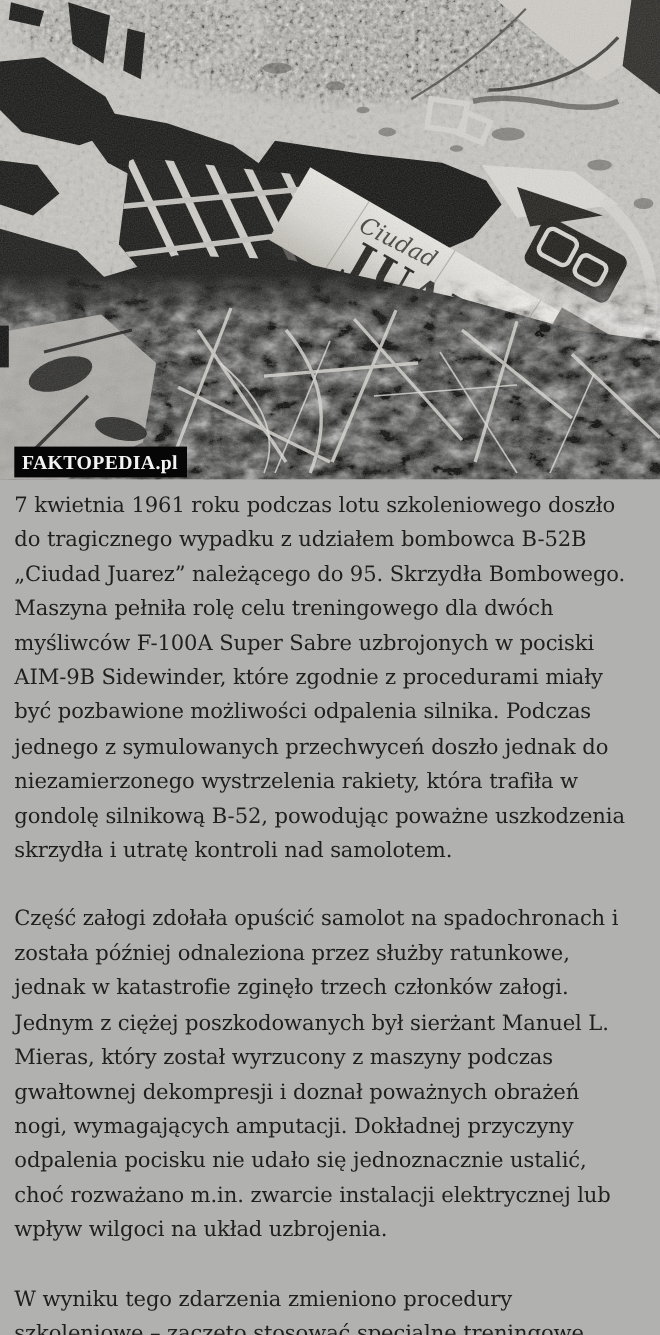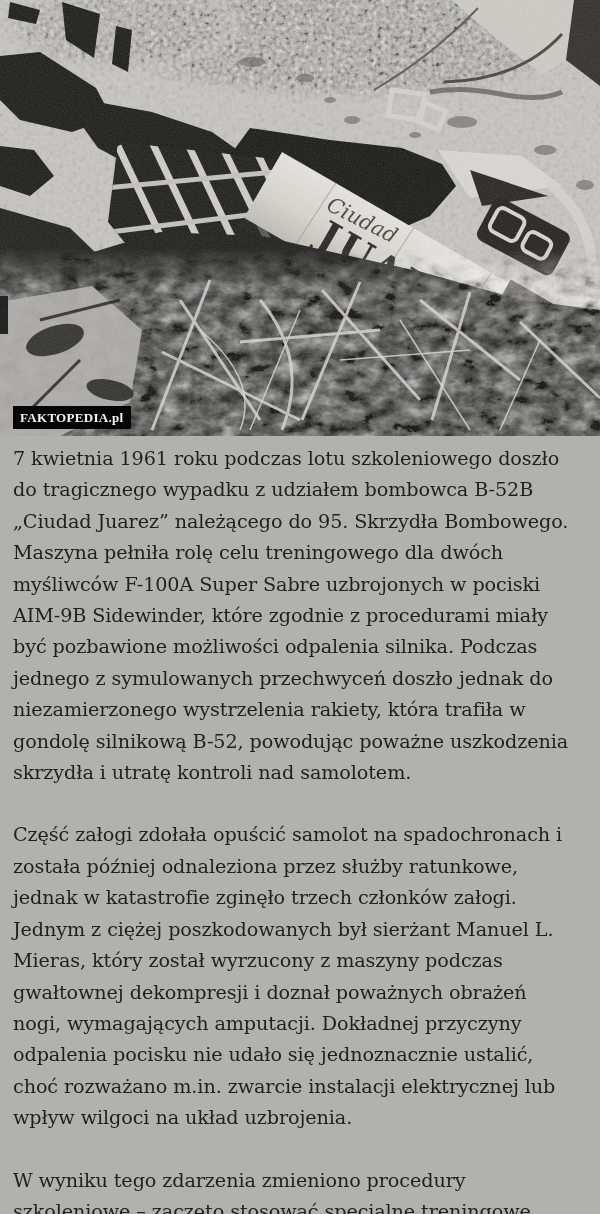--- a/index.html
+++ b/index.html
@@ -22,21 +22,21 @@
     position:relative;width:600px;height:436px;overflow:hidden;
     background:#c6c4bf;
   }
   .photo svg{display:block;width:600px;height:436px;}
   .watermark{
     position:absolute;left:13px;top:406px;
     background:var(--watermark-bg);
     color:var(--watermark-text);
     font-family:"Liberation Serif",serif;
     font-weight:bold;
-    font-size:13px;line-height:1;
+    font-size:18px;line-height:1;
     padding:5px 8px 5px 7px;
     letter-spacing:.3px;
   }
 
   
   .article{
     padding:7px 13px 0 13px;
     color:var(--text-color);
     font-size:19.2px;
     line-height:31.4px;

